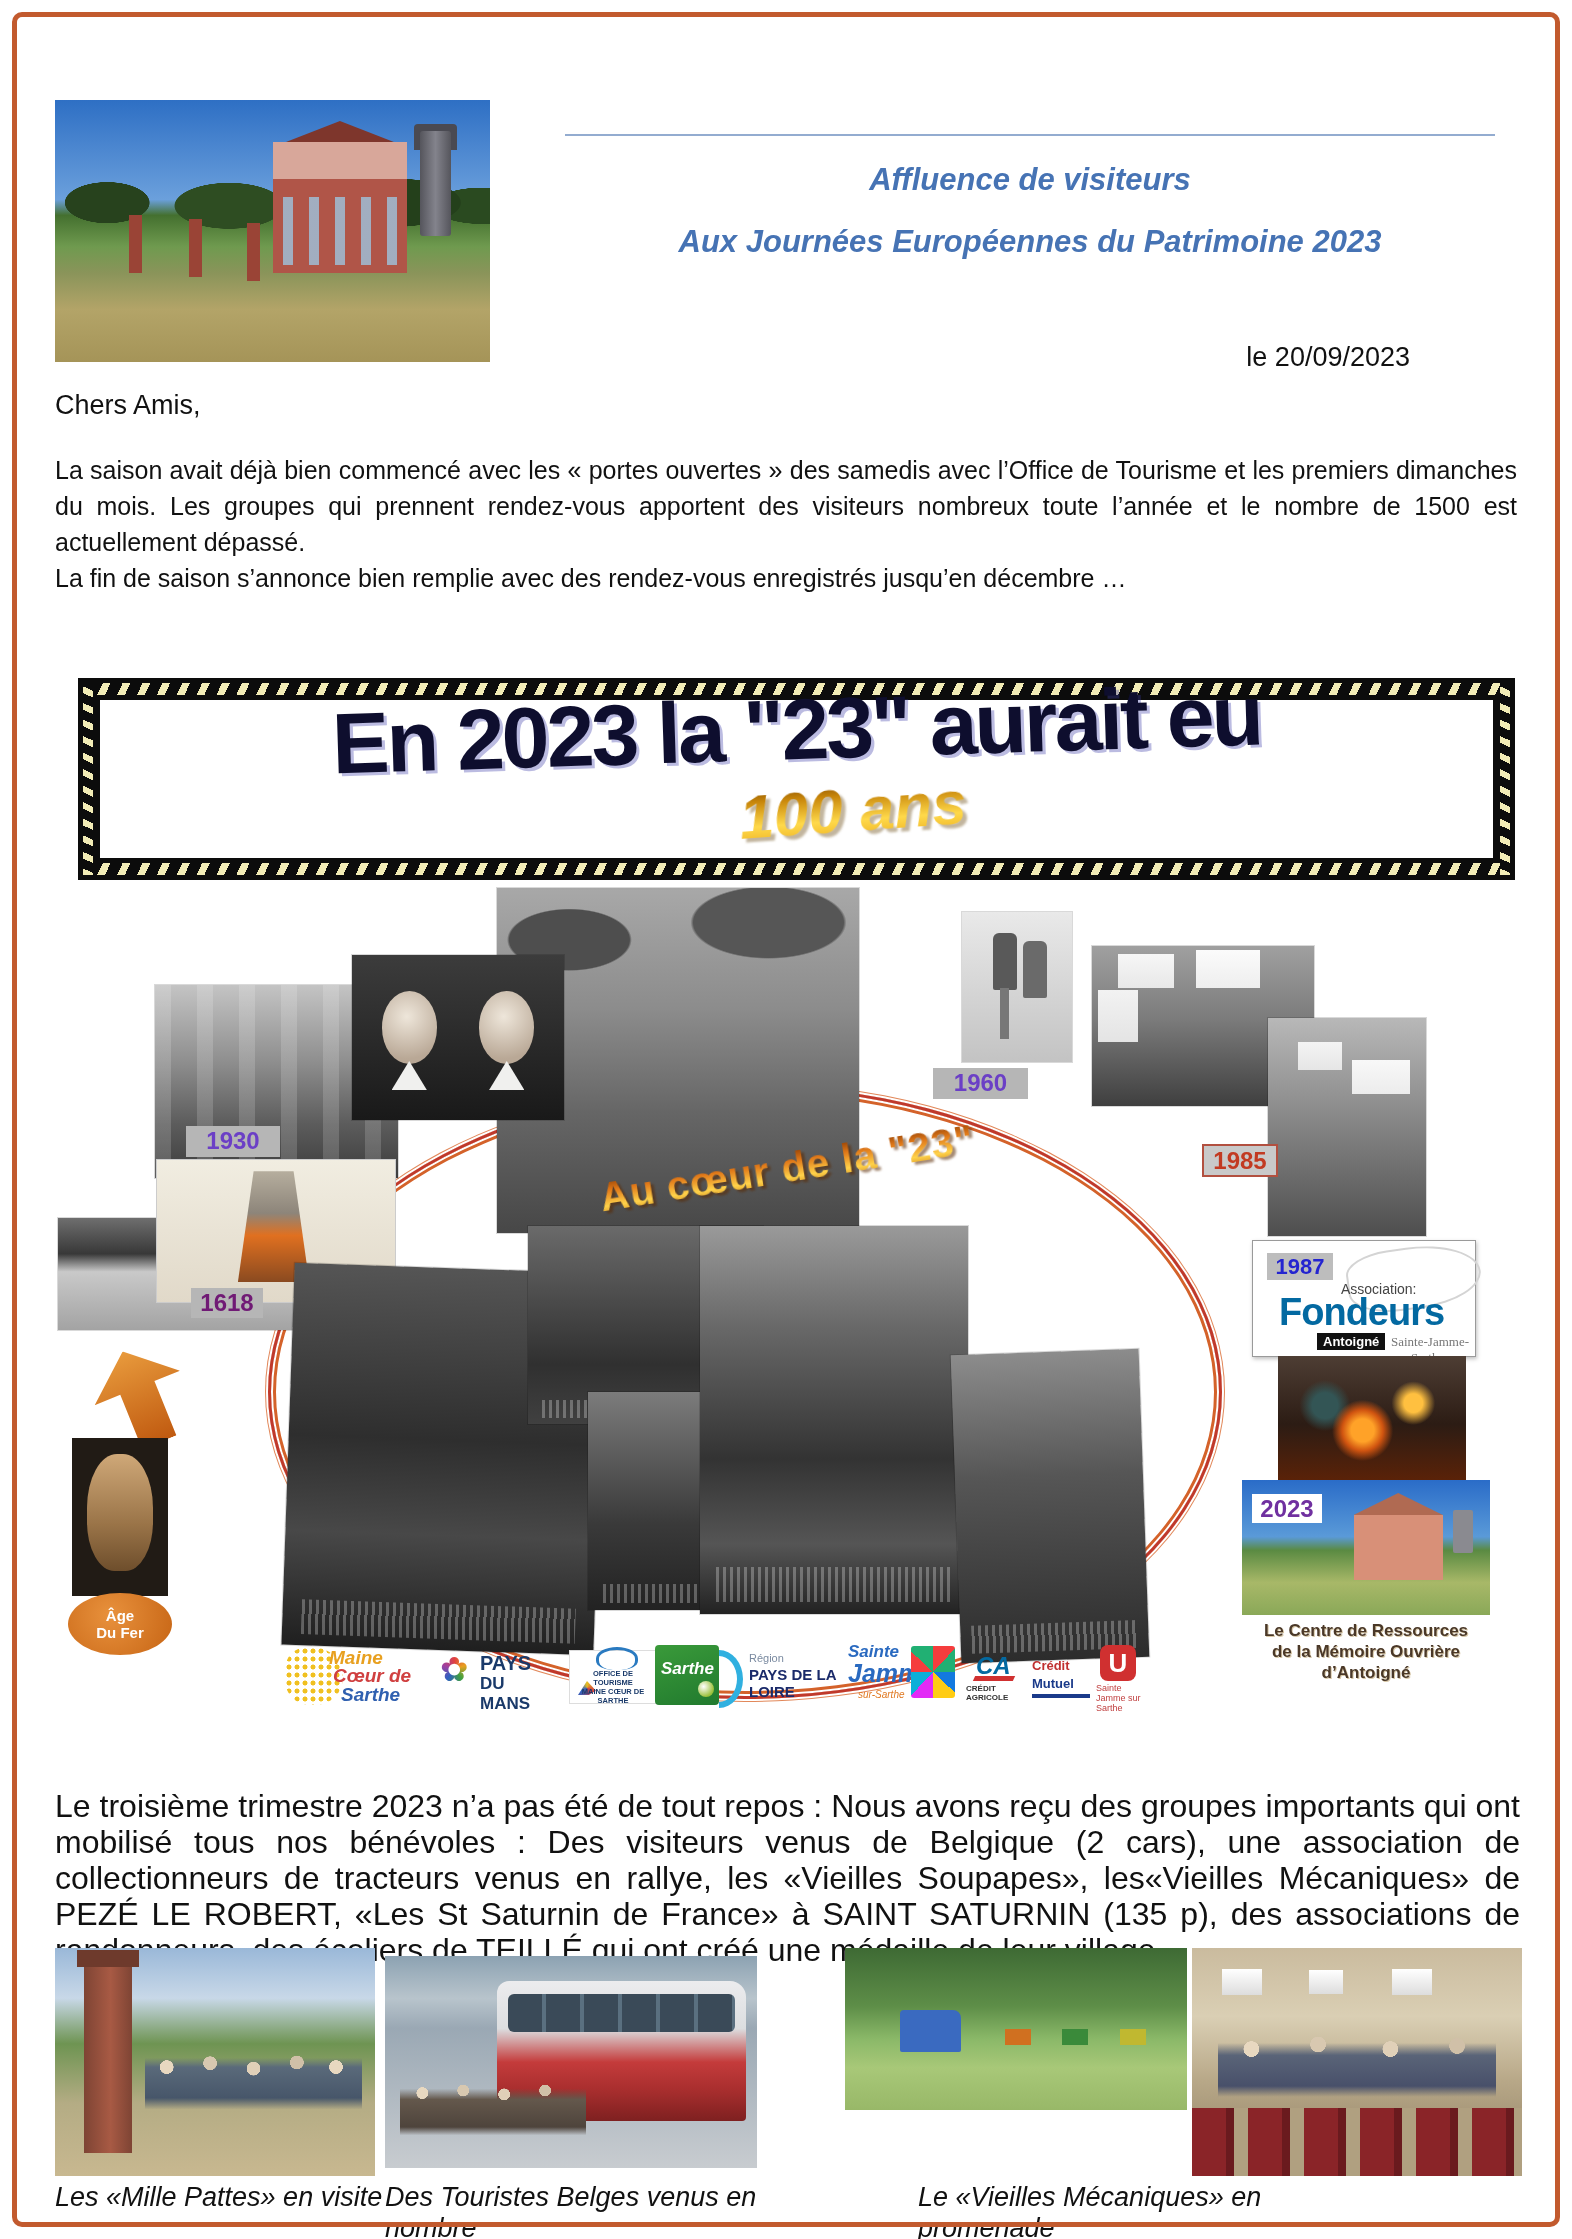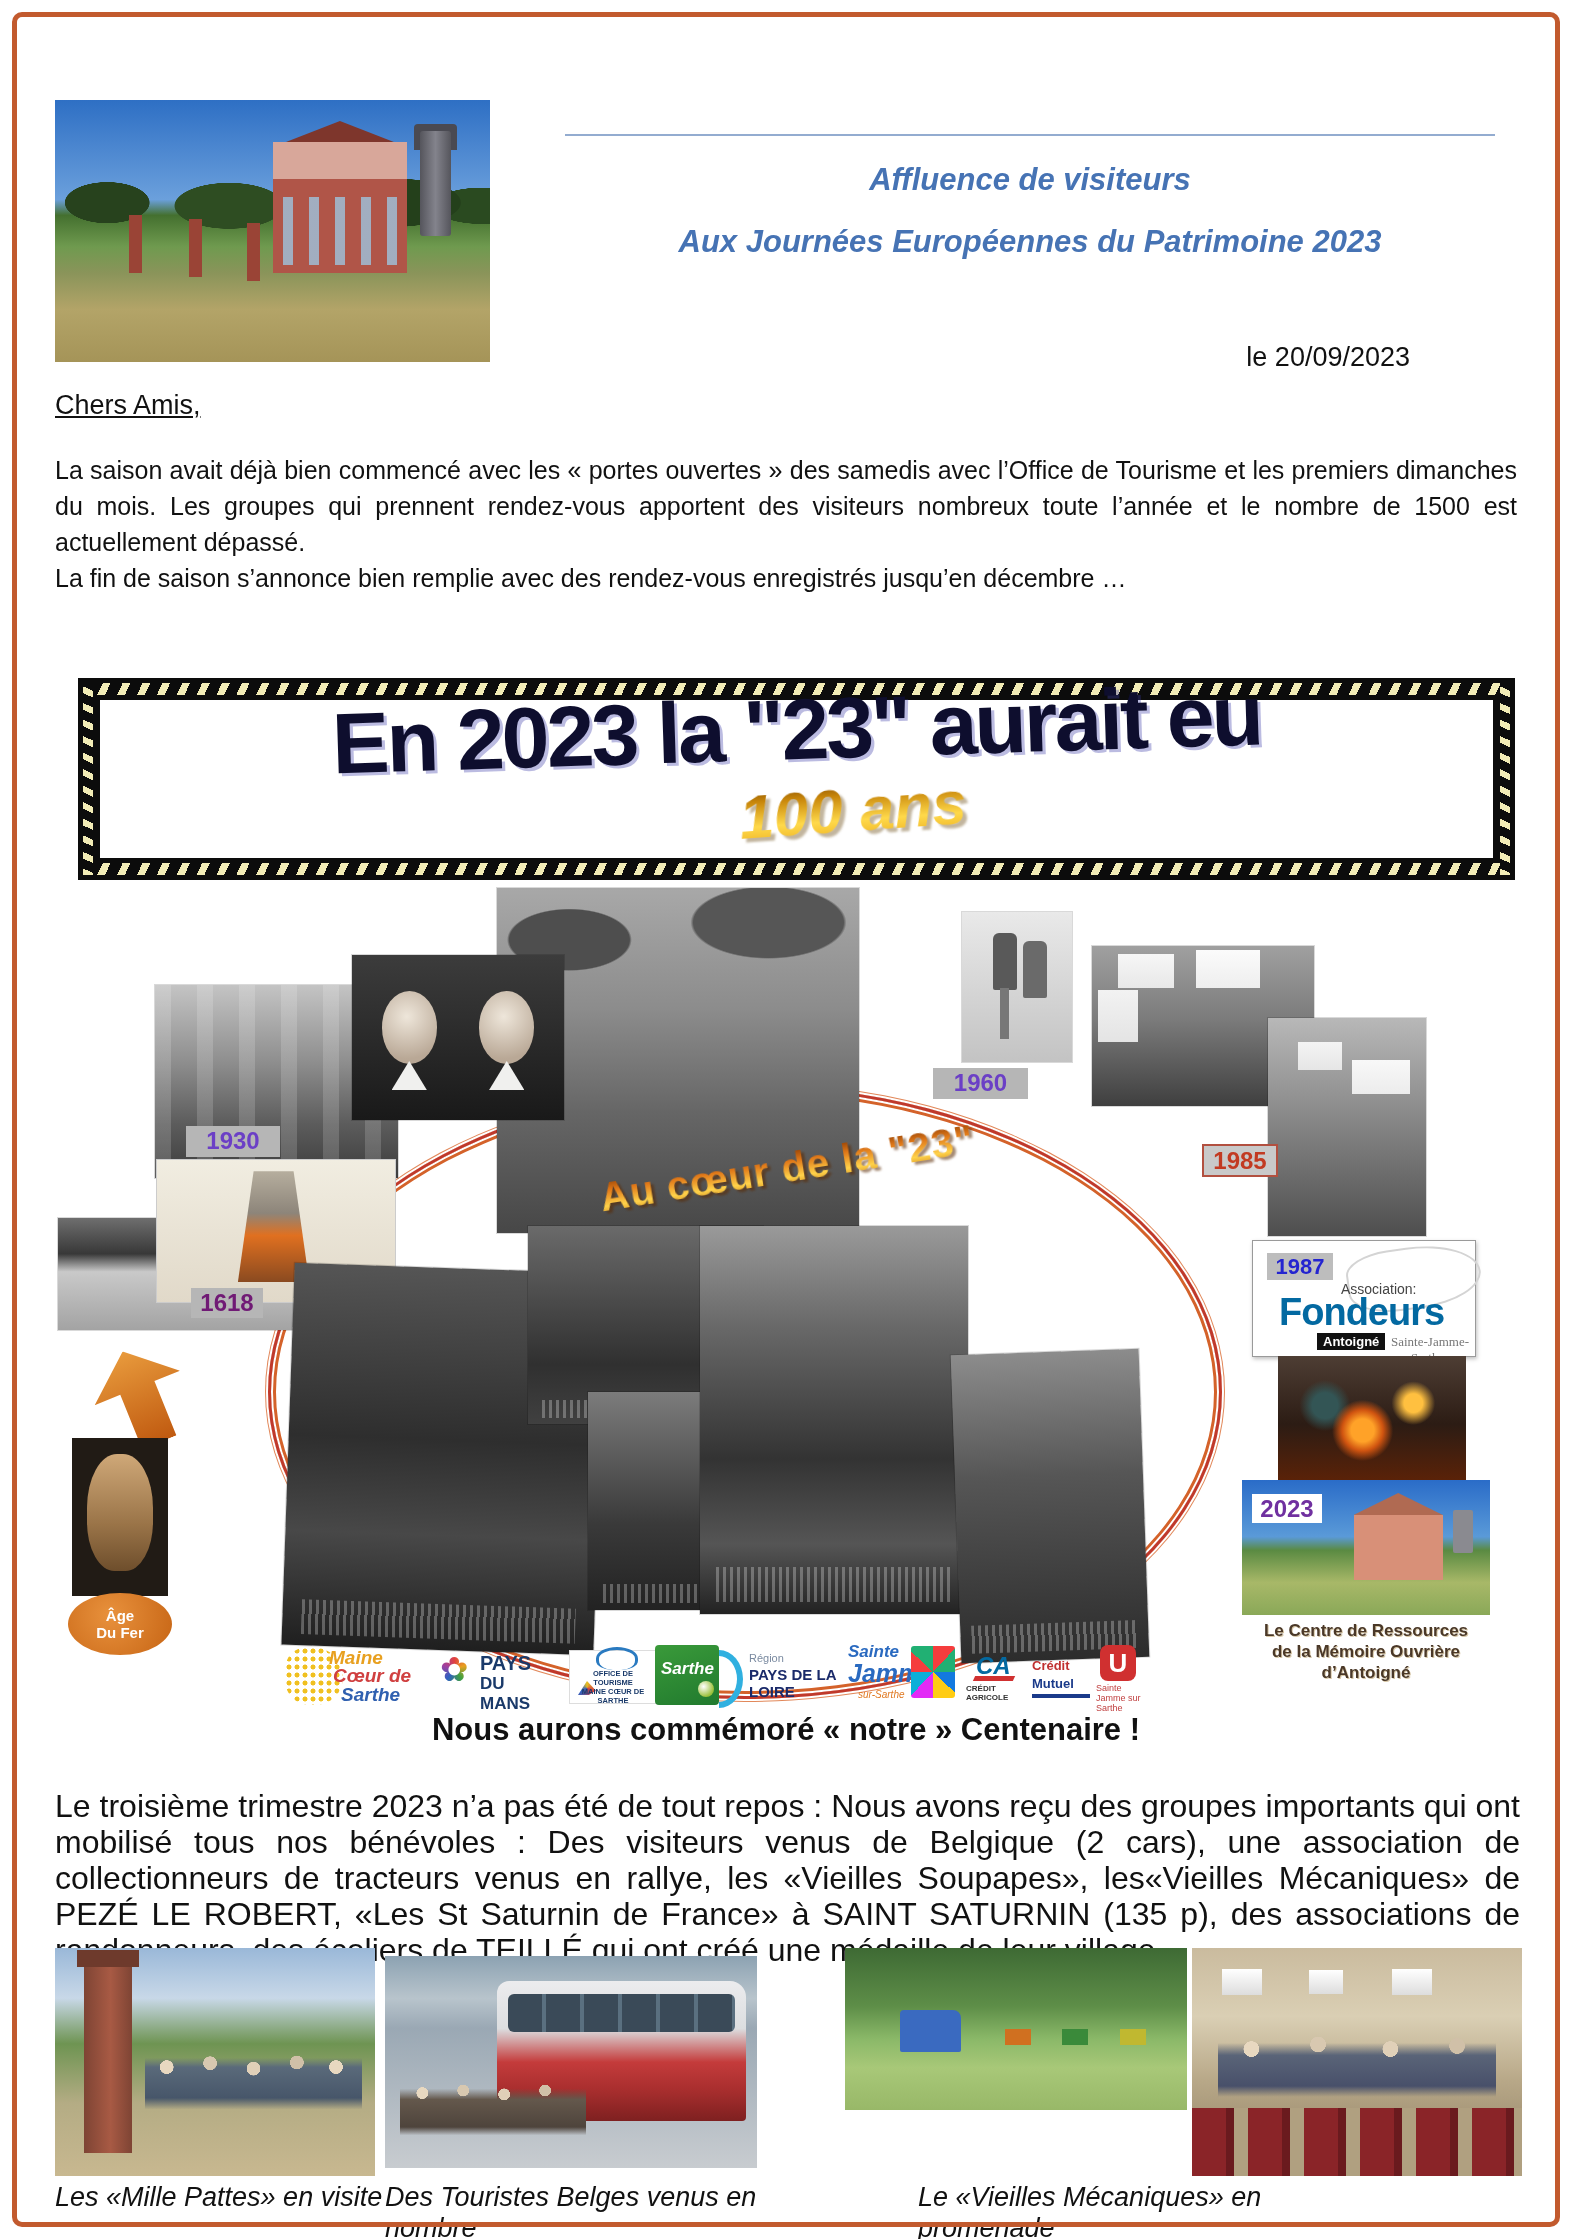--- a/index.html
+++ b/index.html
@@ -8,21 +8,21 @@
   .page-border{position:absolute;inset:12px;border:5px solid #c25a2e;border-radius:10px;pointer-events:none;z-index:50;}
   .abs{position:absolute;}
 
   
   .title{left:55px;top:48px;width:1465px;font-size:29px;font-weight:bold;letter-spacing:-.3px;
          text-decoration:underline;text-underline-offset:5px;text-decoration-thickness:2px;}
   .blue-rule{left:565px;top:134px;width:930px;height:2px;background:#93acd0;}
   .heading1{left:560px;top:162px;width:940px;text-align:center;font-size:31px;font-weight:bold;font-style:italic;color:#4673b4;}
   .heading2{left:560px;top:224px;width:940px;text-align:center;font-size:31px;font-weight:bold;font-style:italic;color:#4673b4;}
   .date{left:1000px;top:342px;width:410px;text-align:right;font-size:27px;}
-  .greeting{left:55px;top:390px;font-size:27px;text-decoration:underline;}
+  .greeting{left:55px;top:390px;font-size:27px;}
   .intro{left:55px;top:452px;width:1462px;font-size:25px;line-height:36px;}
   .intro p{margin:0;text-align:justify;}
   .para2{left:55px;top:1788px;width:1465px;font-size:32px;line-height:36px;}
   .para2 p{margin:0;text-align:justify;}
 
   
   .factory{left:55px;top:100px;width:435px;height:262px;
      background:linear-gradient(180deg,#2e6fc4 0%,#6ba0dc 38%,#44702f 44%,#6f9a4f 56%,#8a945a 66%,#b3a468 80%,#a59458 100%);}
   .f-trees{position:absolute;left:0;top:26%;width:100%;height:24%;
      background:radial-gradient(ellipse 70px 34px at 12% 55%,#27421d 60%,transparent 61%),
@@ -399,21 +399,20 @@
   <div class="logo lg-cm abs">
     <span class="cm-t1">Crédit</span>
     <span class="cm-t2">Mutuel</span>
     <span class="cm-sub"></span>
   </div>
   <div class="logo lg-u abs">
     <div class="u-box">U</div>
     <div class="u-t">Sainte Jamme sur Sarthe</div>
   </div>
 
-  <div class="commem abs">Nous aurons commémoré « notre » Centenaire !</div>
 
   <div class="para2 abs">
     <p>Le troisième trimestre 2023 n’a pas été de tout repos :  Nous avons reçu des groupes importants qui ont mobilisé tous nos bénévoles : Des visiteurs venus de Belgique (2 cars), une association de collectionneurs de tracteurs venus en rallye, les «Vieilles Soupapes», les«Vieilles Mécaniques» de PEZÉ LE ROBERT, «Les St Saturnin de France» à SAINT SATURNIN (135 p), des associations de randonneurs, des écoliers de  TEILLÉ qui ont créé une médaille de leur village.</p>
   </div>
 
   <div class="ph-mille abs">
     <div class="pillar"></div>
     <div class="crowd"></div>
   </div>
   <div class="ph-bus abs">

